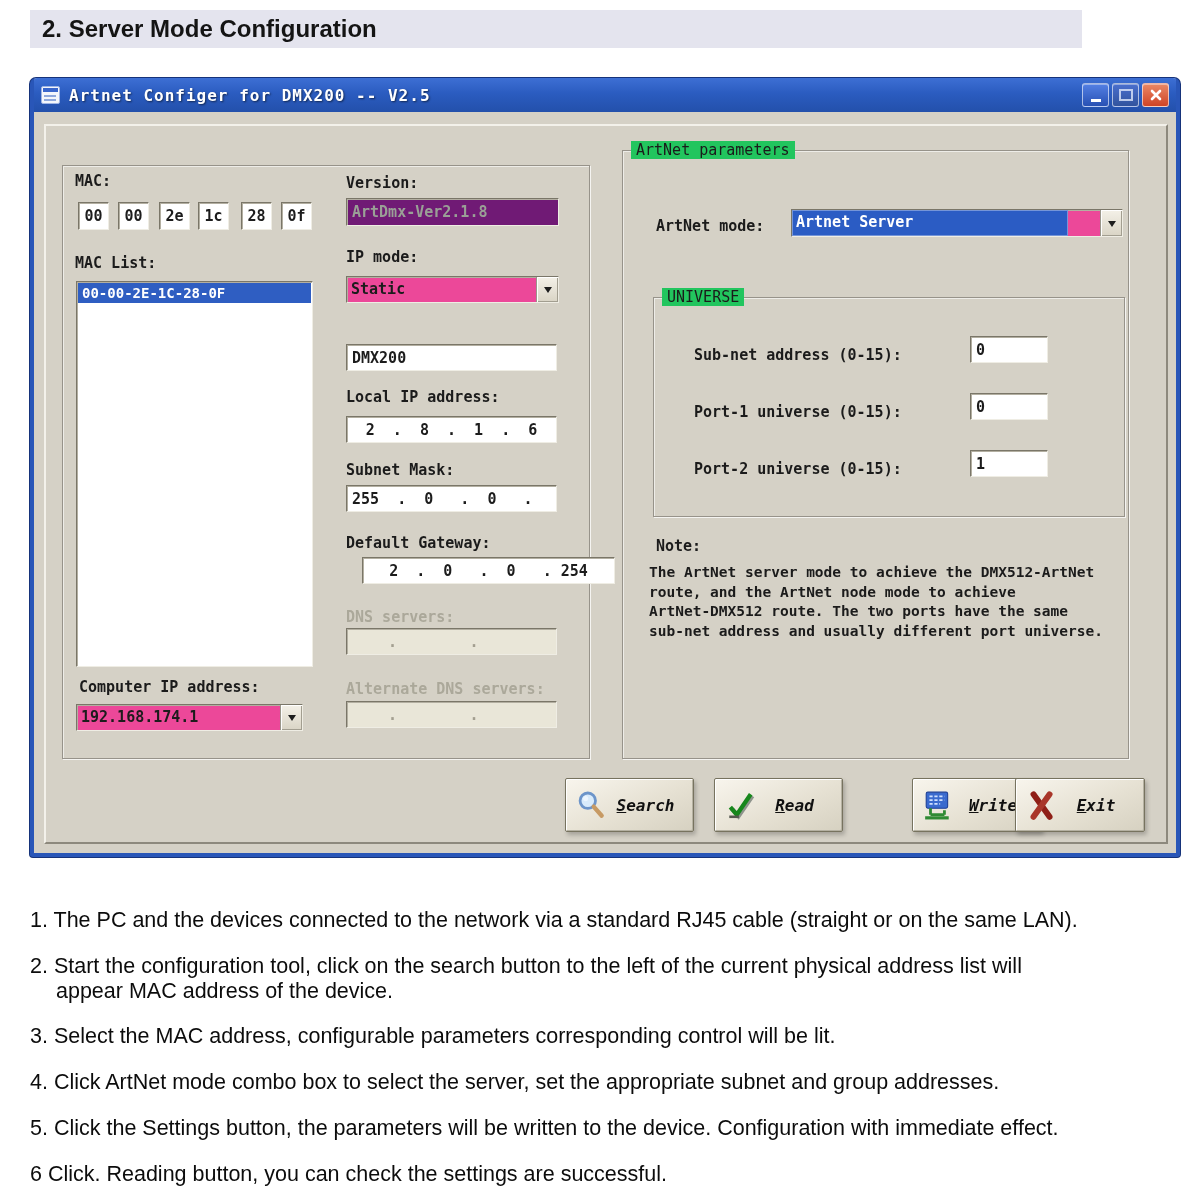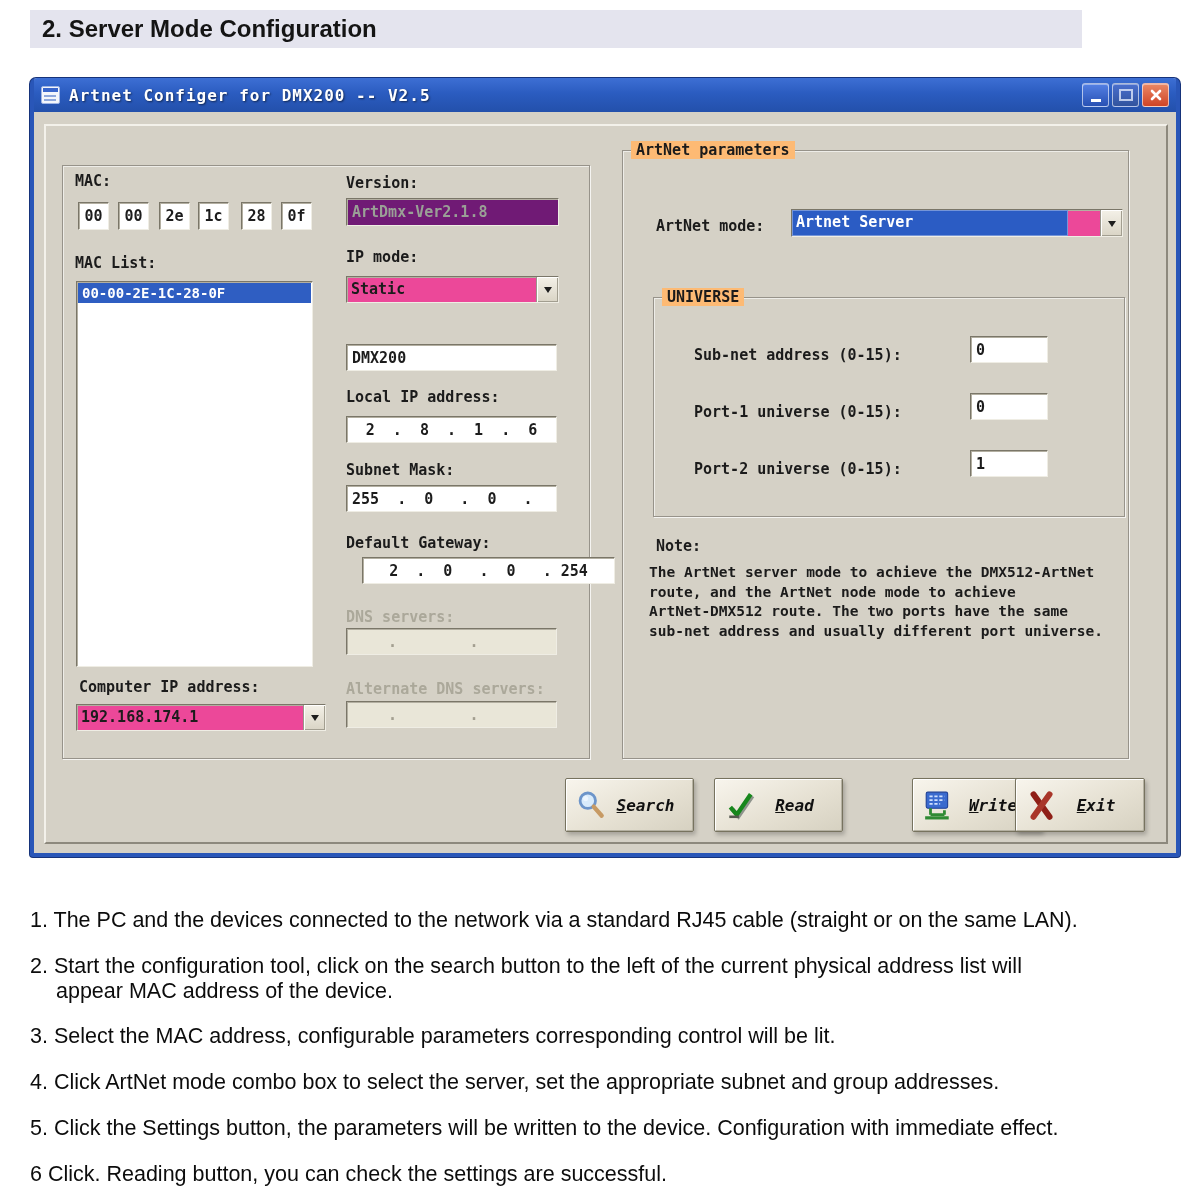--- a/index.html
+++ b/index.html
@@ -33,22 +33,22 @@
   .wbtn.max::after{content:"";width:10px;height:8px;border:2px solid #dfe7fa;opacity:.8;}
   .wbtn.close{background:linear-gradient(#ea8866,#cf4426);}
 
   .win-body{position:relative;height:741px;}
   .bevel{position:absolute;left:10px;top:12px;right:8px;bottom:9px;
          border:2px solid;border-color:#f3f1ea #8d897d #8d897d #f3f1ea;}
 
   
   .group{position:absolute;border:1px solid #97938a;
          box-shadow:1px 1px 0 rgba(255,255,255,.75), inset 1px 1px 0 rgba(255,255,255,.6);}
-  .legend{position:absolute;top:-10px;left:8px;background:#fdba74;padding:0 5px;
-          font-weight:bold;font-size:15px;color:#1b1b1b;white-space:nowrap;}
+  .legend{position:absolute;top:-10px;left:8px;background:#22c55e;padding:0 5px;
+          font-weight:normal;font-size:15px;color:#1b1b1b;white-space:nowrap;}
 
   .lbl{position:absolute;font-weight:bold;font-size:15px;color:#1b1b1b;white-space:nowrap;}
   .lbl.dis{color:#aba89a;}
 
   
   .tin{position:absolute;background:#fff;border:1px solid;border-color:#7a7668 #efede4 #efede4 #7a7668;
        box-shadow:inset 1px 1px 0 #b3afa1;font-family:inherit;font-weight:bold;font-size:15px;
        color:#1c1c1c;padding:2px 5px;box-sizing:border-box;outline:none;}
   .tin.ctr{text-align:center;white-space:pre;}
   .tin.dis{background:#701a75;color:#9aa096;}
@@ -127,21 +127,21 @@
         <input class="tin ctr" style="left: 135px; top: 36px; width: 31px; height: 28px;" value="1c">
         <input class="tin ctr" style="left: 178px; top: 36px; width: 31px; height: 28px;" value="28">
         <input class="tin ctr" style="left: 218px; top: 36px; width: 31px; height: 28px;" value="0f">
 
         <div class="lbl" style="left:12px;top:88px;">MAC List:</div>
         <div class="listbox" style="left:13px;top:115px;width:237px;height:386px;">
           <div class="list-item selected">00-00-2E-1C-28-0F</div>
         </div>
 
         <div class="lbl" style="left:16px;top:512px;">Computer IP address:</div>
-        <div class="combo" style="left:13px;top:538px;width:250px;height:27px;">
+        <div class="combo" style="left:13px;top:538px;width:227px;height:27px;">
           <div class="val">192.168.174.1</div>
           <div class="arrow-btn">
               <span class="tri"></span>
             </div>
         </div>
 
         <div class="lbl" style="left:283px;top:8px;">Version:</div>
         <input class="tin dis" disabled="" style="left: 283px; top: 32px; width: 213px; height: 28px;" value="ArtDmx-Ver2.1.8">
 
         <div class="lbl" style="left:283px;top:82px;">IP mode:</div>

